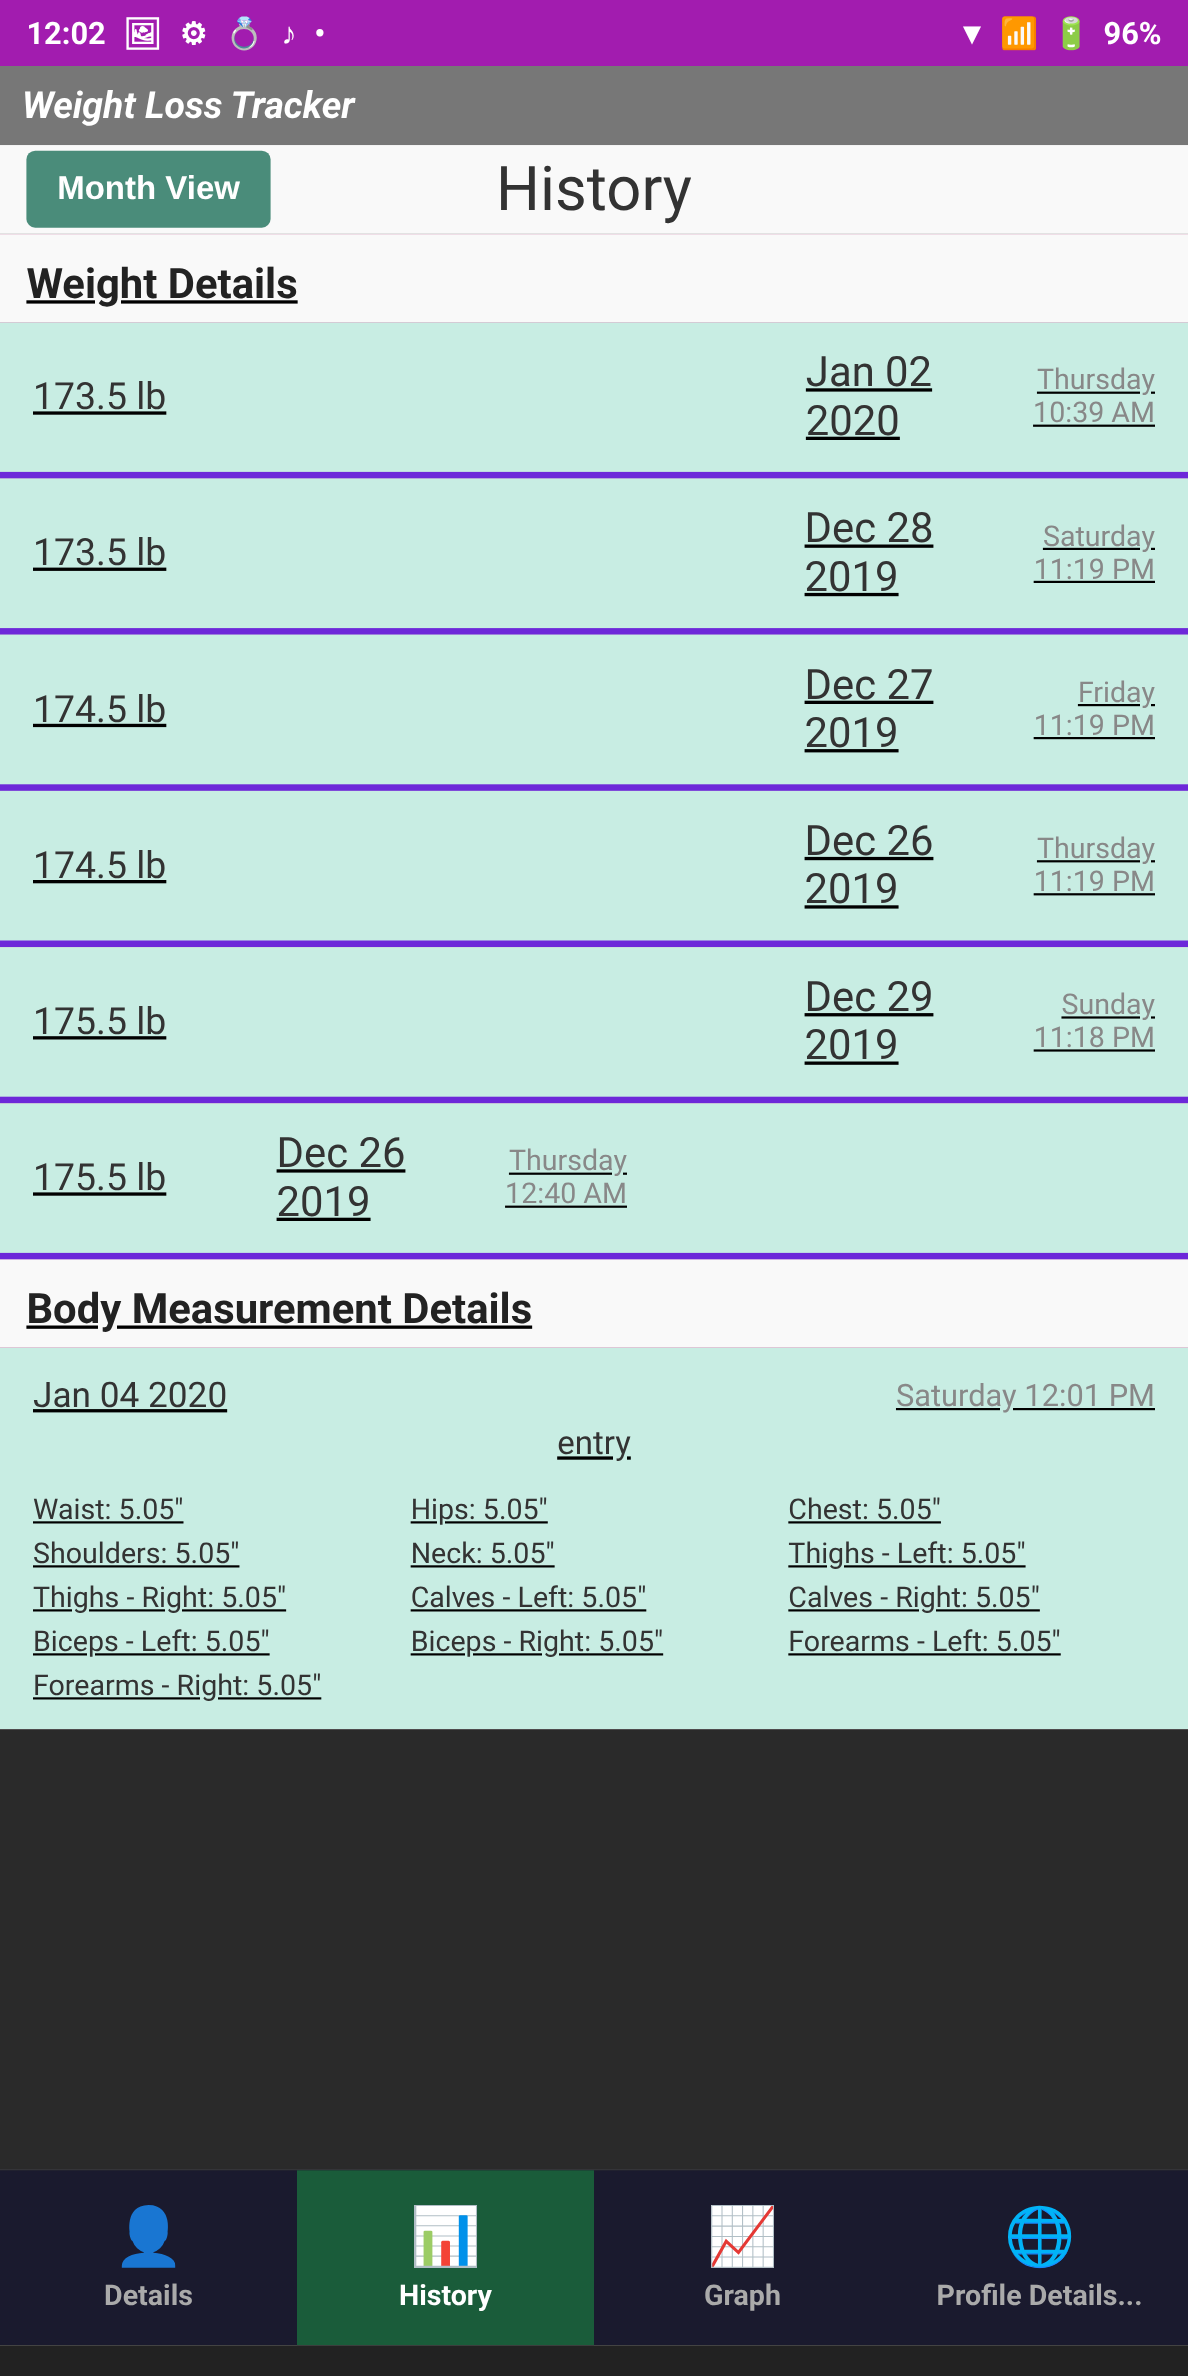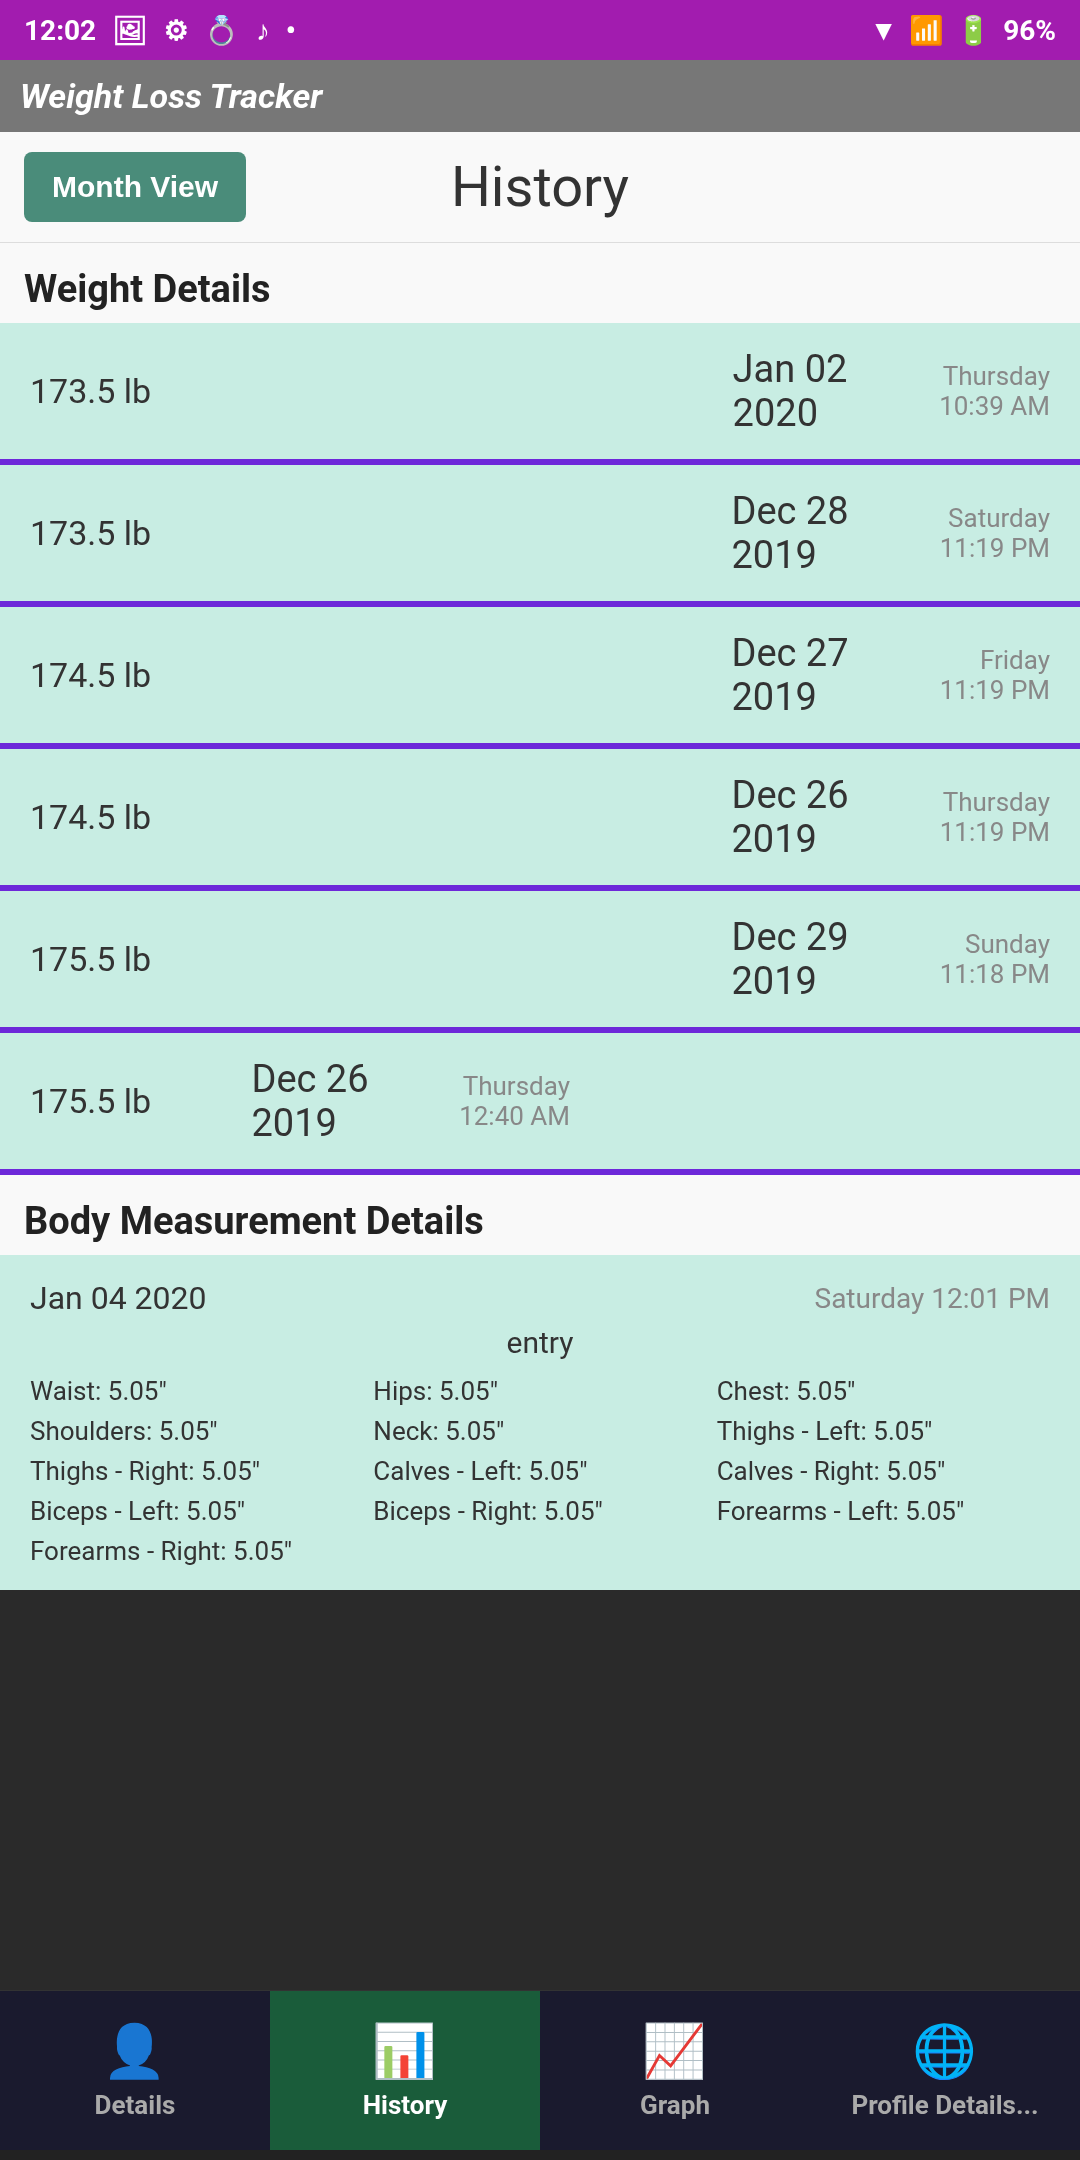--- a/index.html
+++ b/index.html
@@ -38,21 +38,21 @@
       font-size: 34px;
       font-weight: bold;
       font-style: italic;
     }
 
     
     .header {
       background: #f9f9f9;
       display: flex;
       align-items: center;
-      padding: 20px 24px;
+      padding: 5px 24px;
       position: relative;
       border-bottom: 1px solid #ddd;
     }
     .month-view-btn {
       background: #4a8c7a;
       color: white;
       border: none;
       border-radius: 8px;
       padding: 18px 28px;
       font-size: 30px;
@@ -66,20 +66,21 @@
       font-size: 56px;
       font-weight: normal;
       color: #333;
     }
 
     
     .content {
       flex: 1;
       background: #ec4899;
       padding: 0;
+      text-decoration: underline;
     }
 
     
     .section-header {
       font-size: 38px;
       font-weight: bold;
       color: #222;
       padding: 24px 24px 12px 24px;
       background: #f9f9f9;
     }
@@ -146,21 +147,21 @@
       color: #333;
     }
     .measurement-time {
       font-size: 28px;
       color: #888;
     }
     .measurement-label {
       font-size: 30px;
       color: #333;
       text-align: center;
-      margin-bottom: 16px;
+      margin-bottom: 28px;
     }
     .measurement-grid {
       display: grid;
       grid-template-columns: 1fr 1fr 1fr;
       gap: 10px 10px;
     }
     .measurement-item {
       font-size: 26px;
       color: #333;
     }

